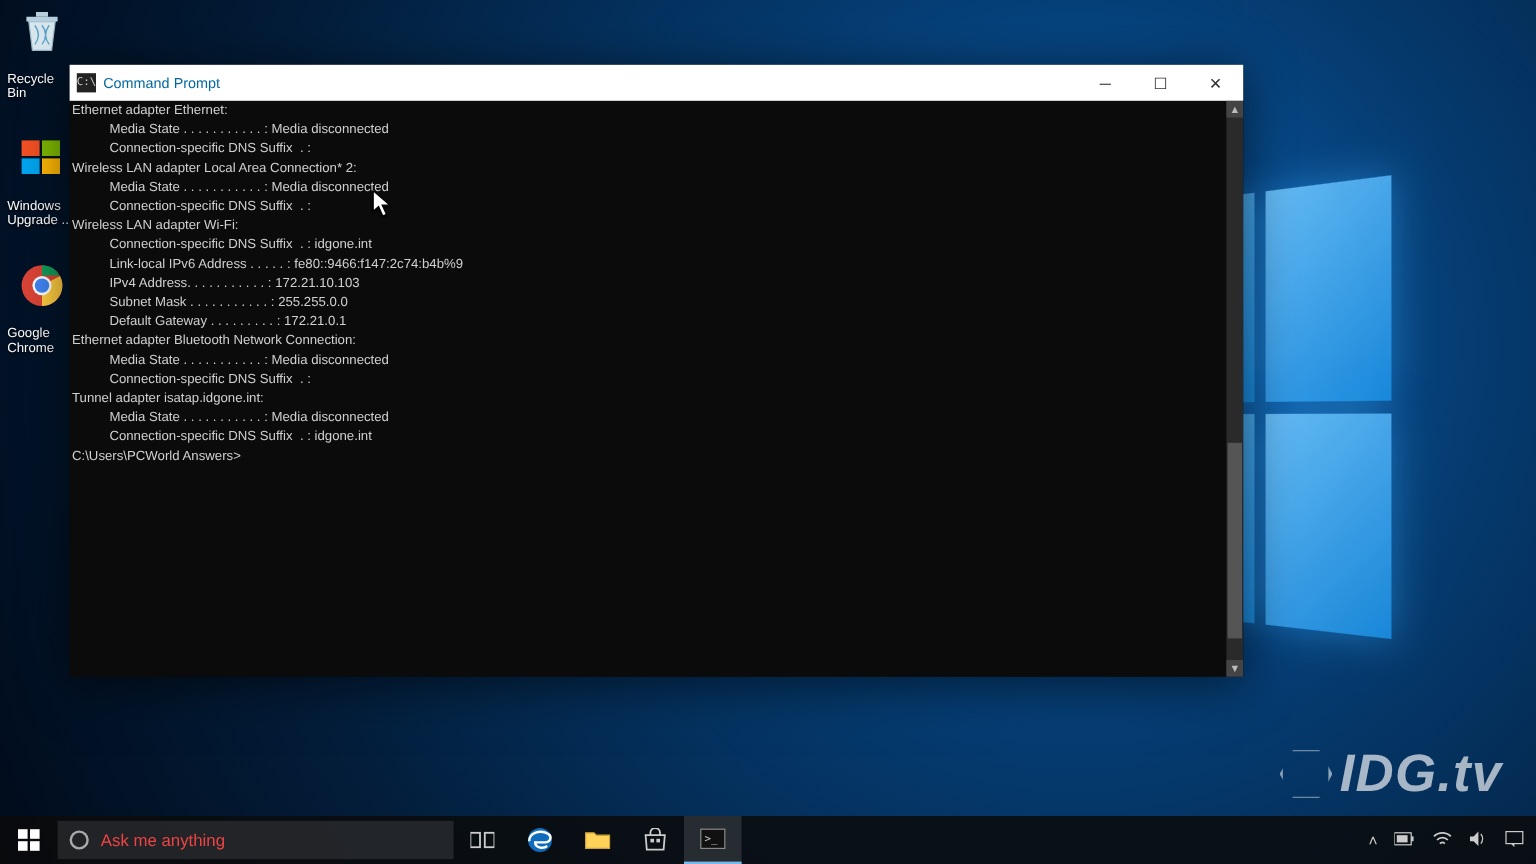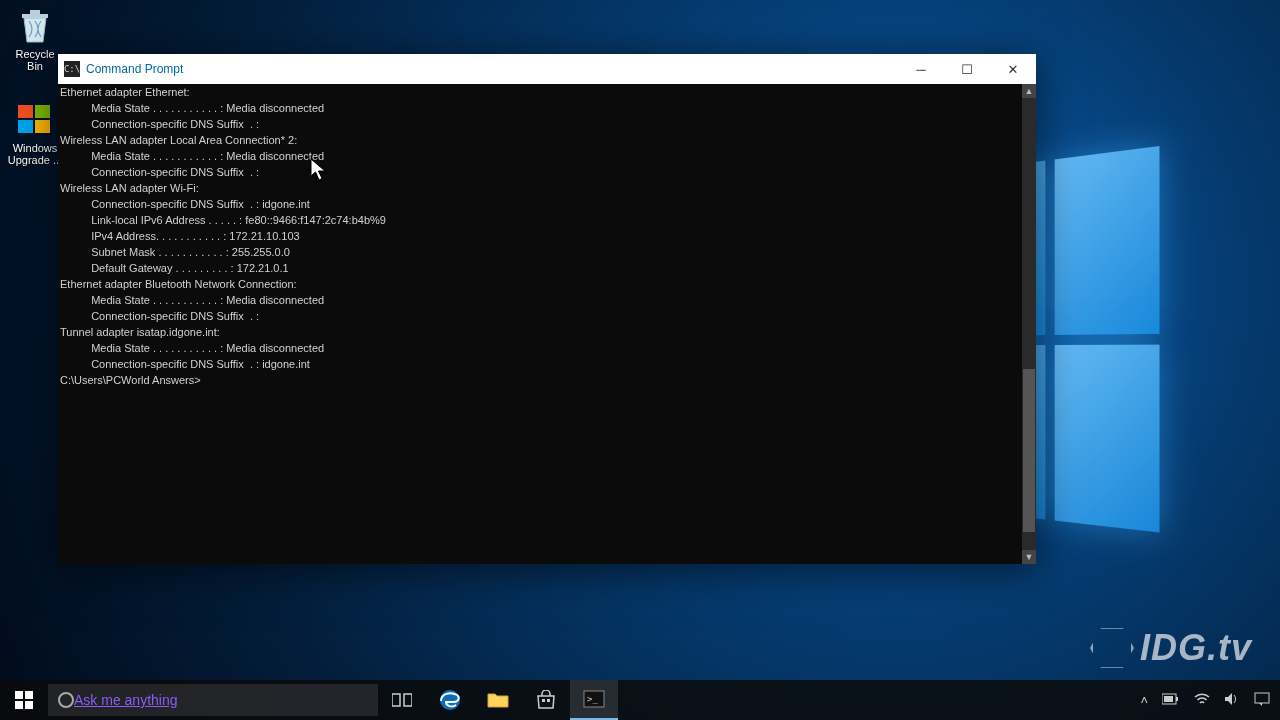--- a/index.html
+++ b/index.html
@@ -11,21 +11,21 @@
 
   
   .deco-panes { position: absolute; right: 120px; top: 160px; width: 220px; height: 380px; transform: perspective(600px) rotateY(-22deg); opacity: .9; }
   .deco-panes .row { display:flex; gap:10px; margin-bottom:10px; height:46%; }
   .deco-panes .row div { flex:1; background: linear-gradient(135deg,#6fc6ff 0%,#1a8fe4 100%); box-shadow: 0 0 30px rgba(50,170,255,.5); }
 
   
   .desktop-icons { position:absolute; left:6px; top:6px; display:flex; flex-direction:column; gap:28px; }
   .di { width:58px; display:flex; flex-direction:column; align-items:center; cursor:pointer; }
   .di .icon { width:40px; height:40px; display:flex; align-items:center; justify-content:center; }
-  .di .lbl { color:#fff; font-size:11px; text-align:center; text-shadow:0 1px 2px #000; margin-top:2px; line-height:1.1; }
+  .di .lbl { color:#fff; font-size:11px; text-shadow:0 1px 2px #000; margin-top:14px; line-height:1.1; }
 
   
   .cmd-window { position:absolute; left:58px; top:54px; width:978px; height:510px; background:#0b0b0b; box-shadow: 0 6px 40px rgba(0,0,0,.6); display:flex; flex-direction:column; }
   .titlebar { height:30px; background:#fff; display:flex; align-items:center; padding-left:6px; }
   .titlebar .sys-icon { width:16px; height:16px; background:#222; margin-right:6px; display:flex; align-items:center; justify-content:center; color:#ccc; font-size:9px; font-family:monospace; }
   .titlebar .title { font-size:12px; color:#0369a1; flex:1; }
   .win-controls { display:flex; height:100%; }
   .win-controls .ctl { width:46px; display:flex; align-items:center; justify-content:center; cursor:pointer; font-size:13px; color:#333; }
 
   .terminal-body { flex:1; position:relative; overflow:hidden; }
@@ -39,29 +39,29 @@
 
   
   .cursor { position:absolute; left:310px; top:158px; pointer-events:none; }
   .cursor svg { filter: drop-shadow(0 1px 1px #000); }
 
   
   .taskbar { position:absolute; left:0; right:0; bottom:0; height:40px; background:rgba(10,10,10,.85); display:flex; align-items:center; color:#ccc; }
   .taskbar .start { width:48px; height:100%; display:flex; align-items:center; justify-content:center; cursor:pointer; }
   .taskbar .start .winlogo { display:grid; grid-template-columns:8px 8px; grid-template-rows:8px 8px; gap:2px; }
   .taskbar .start .winlogo div { background:#fff; }
-  .taskbar .search { flex:0 0 330px; height:32px; background:rgba(255,255,255,.1); display:flex; align-items:center; padding:0 10px; color:#8b5cf6; font-size:14px; cursor:text;text-decoration:underline; }
+  .taskbar .search { flex:0 0 330px; height:32px; background:rgba(255,255,255,.1); display:flex; align-items:center; padding:0 10px; gap:10px; color:#ef4444; font-size:14px; cursor:text; }
   .taskbar .search .circ { width:16px; height:16px; border:2px solid #aaa; border-radius:50%; }
   .taskbar .tbtn { width:48px; height:100%; display:flex; align-items:center; justify-content:center; cursor:pointer; }
   .taskbar .tbtn.active { background:rgba(255,255,255,.12); border-bottom:2px solid #76b9ed; }
   .taskbar .spacer { flex:1; }
   .tray { display:flex; align-items:center; gap:14px; padding:0 10px; font-size:13px; }
 
   
-  .watermark { position:absolute; right:28px; bottom:50px; color:rgba(255,255,255,.65); font-size:36px; font-weight:600; letter-spacing:1px; font-style:italic; display:flex; align-items:center; gap:6px;}
+  .watermark { position:absolute; right:28px; bottom:50px; color:rgba(255,255,255,.65); font-size:44px; font-weight:600; letter-spacing:1px; font-style:italic; display:flex; align-items:center; gap:6px;}
   .watermark .hex { width:44px; height:44px; border:3px solid rgba(255,255,255,.55); transform:rotate(0deg); clip-path: polygon(25% 5%, 75% 5%, 100% 50%, 75% 95%, 25% 95%, 0% 50%);}
 </style>
 </head>
 <body>
 
 <div class="deco-panes">
   <div class="row">
       <div></div>
       <div></div>
     </div>
@@ -87,20 +87,32 @@
     <div class="icon">
       <svg width="38" height="38" viewBox="0 0 38 38">
           <rect x="2" y="4" width="15" height="13" fill="#f25022"></rect>
           <rect x="19" y="4" width="15" height="13" fill="#7fba00"></rect>
           <rect x="2" y="19" width="15" height="13" fill="#00a4ef"></rect>
           <rect x="19" y="19" width="15" height="13" fill="#ffb900"></rect>
         </svg>
     </div>
     <div class="lbl">Windows Upgrade ...</div>
   </div>
+  <div class="di">
+    <div class="icon">
+      <svg width="38" height="38" viewBox="0 0 38 38">
+          <circle cx="19" cy="19" r="17" fill="#db4437"></circle>
+          <path d="M19 2 a17 17 0 0 1 14.7 8.5 L19 10.5z" fill="#0f9d58"></path>
+          <path d="M34 11 a17 17 0 0 1 -15 25 L19 19z" fill="#ffcd40"></path>
+          <circle cx="19" cy="19" r="8" fill="#fff"></circle>
+          <circle cx="19" cy="19" r="6" fill="#4285f4"></circle>
+        </svg>
+    </div>
+    <div class="lbl">Google Chrome</div>
+  </div>
 </div>
 
 <div class="cmd-window">
   <div class="titlebar">
     <div class="sys-icon">C:\</div>
     <div class="title">Command Prompt</div>
     <div class="win-controls">
       <div class="ctl">─</div>
       <div class="ctl">☐</div>
       <div class="ctl close">✕</div>

